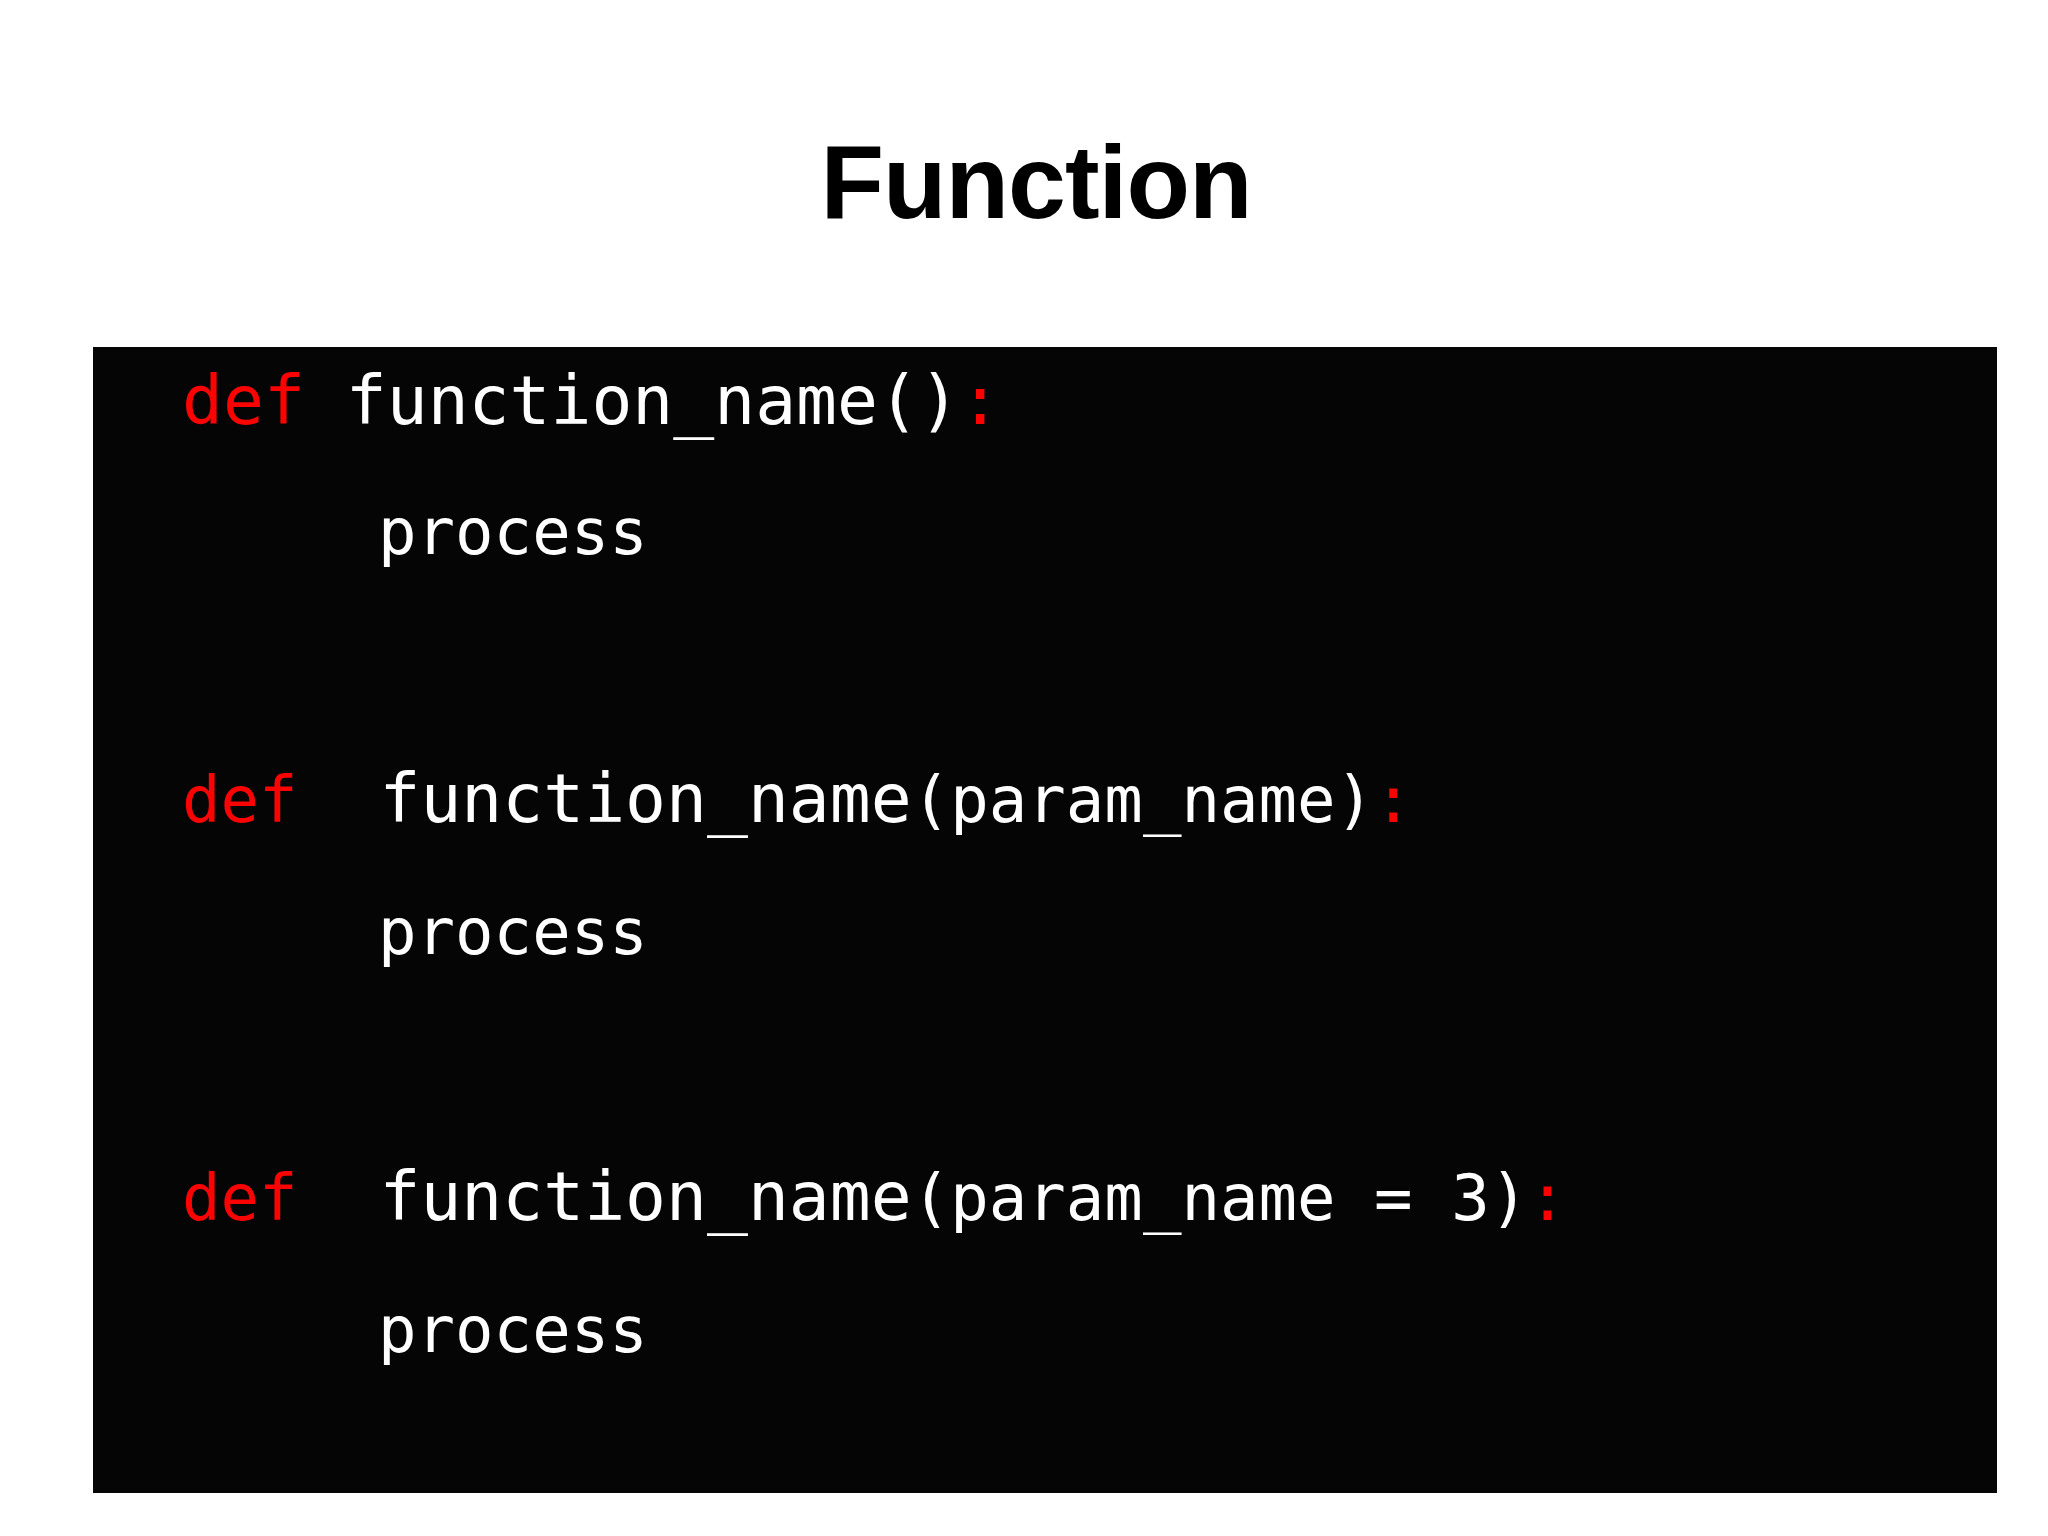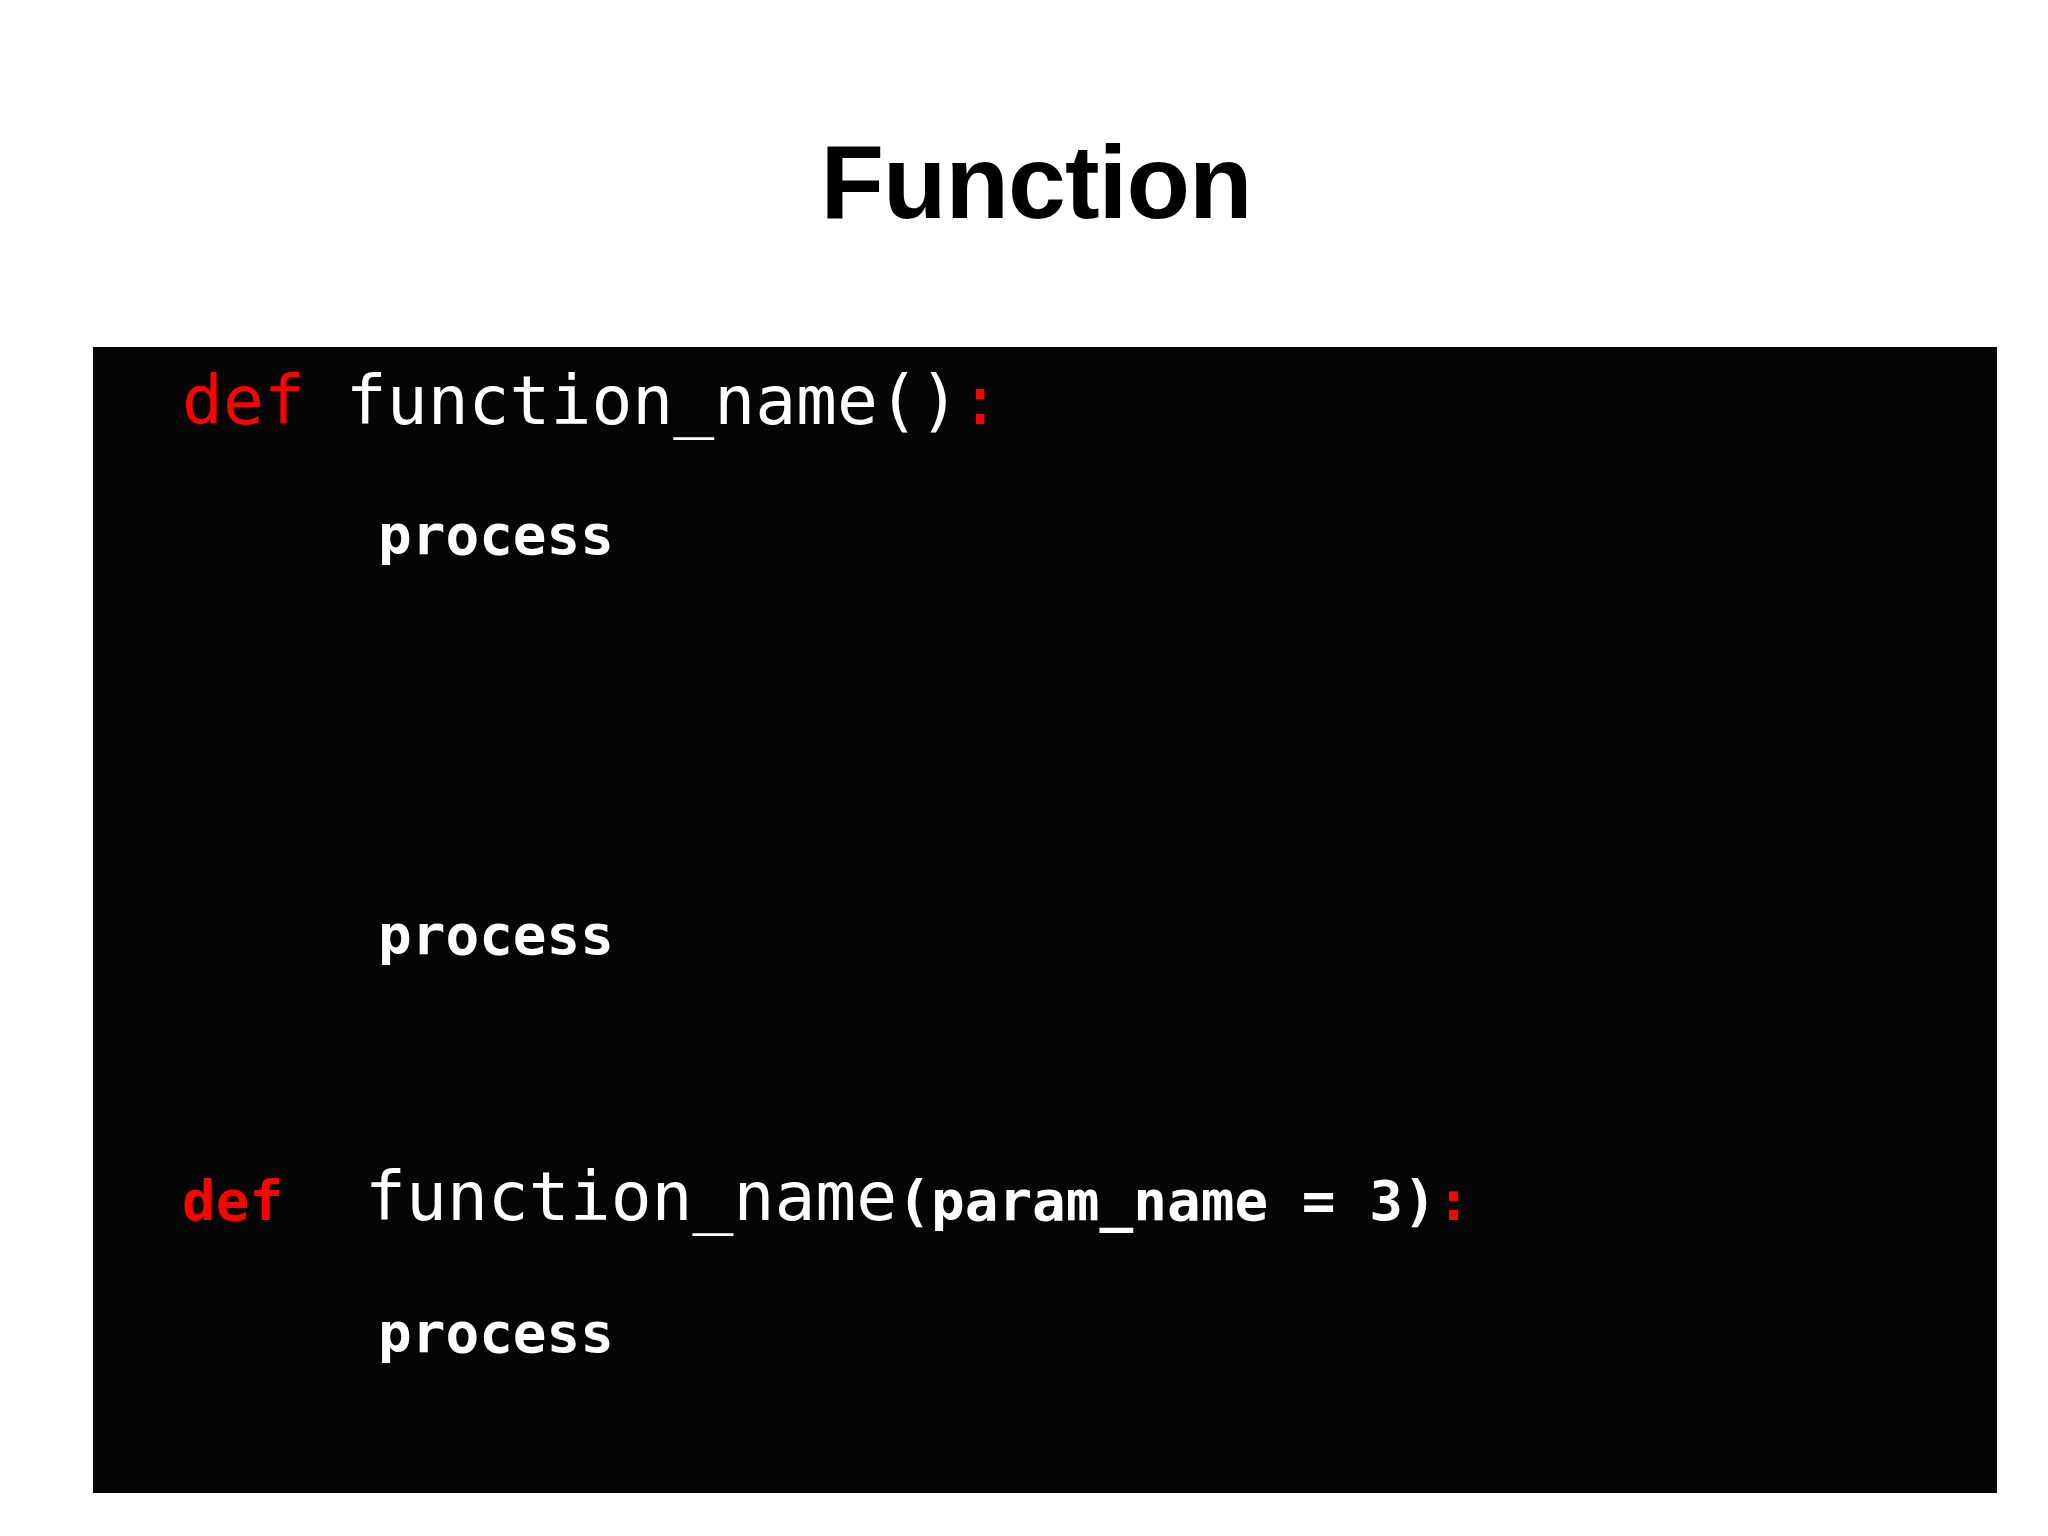--- a/index.html
+++ b/index.html
@@ -40,21 +40,21 @@
     left: 89px;
     white-space: pre;
     line-height: 1;
     font-family: "DejaVu Sans Mono", monospace;
     color: #ffffff;
     font-size: 80px; 
   }
   .code-line.all-sm { font-size: 68px; }
   .code-line.body   { left: 285px; }
   .sm { font-size: 68px; }
-  .lg { font-size: 56px; font-weight: bold; }
+  .lg { font-size: 64px; }
   .kw { color: #fb0303; }
   .tx { color: #ffffff; }
 
   
   .l-sig1 { top: 20px;  }
   .l-bod1 { top: 140px; }
   .l-sig2 { top: 408px; }
   .l-bod2 { top: 540px; }
   .l-sig3 { top: 806px; }
   .l-bod3 { top: 938px; }
@@ -65,20 +65,21 @@
 <div class="canvas">
 
   <h1 class="title">Function</h1>
 
   <div class="code-panel">
 
     <div class="code-line all-sm l-sig1"><span class="kw sm">def</span><span class="tx sm"> function_name()</span><span class="kw sm">:</span></div>
 
     <div class="code-line body l-bod1"><span class="tx lg">process</span></div>
 
+    <div class="code-line l-sig2"><span class="kw lg">def</span><span class="tx sm">  function_name</span><span class="tx lg">(param_name)</span><span class="kw lg">:</span></div>
 
     <div class="code-line body l-bod2"><span class="tx lg">process</span></div>
 
     <div class="code-line l-sig3"><span class="kw lg">def</span><span class="tx sm">  function_name</span><span class="tx lg">(param_name = 3)</span><span class="kw lg">:</span></div>
 
     <div class="code-line body l-bod3"><span class="tx lg">process</span></div>
 
   </div>
 </div>
 

